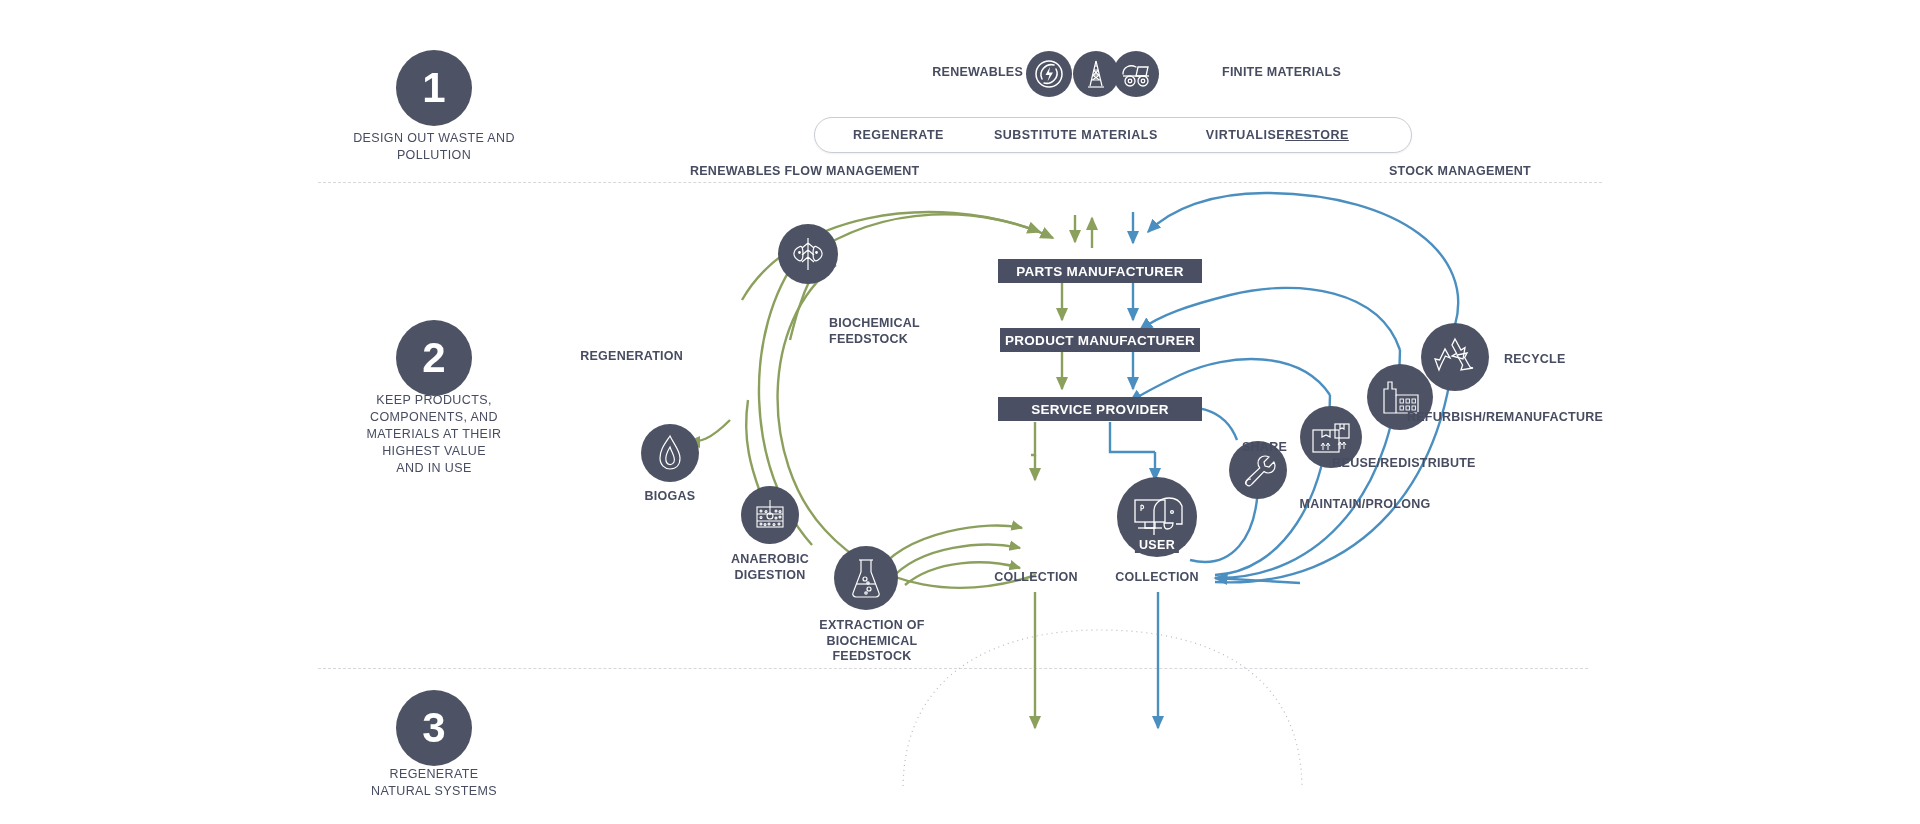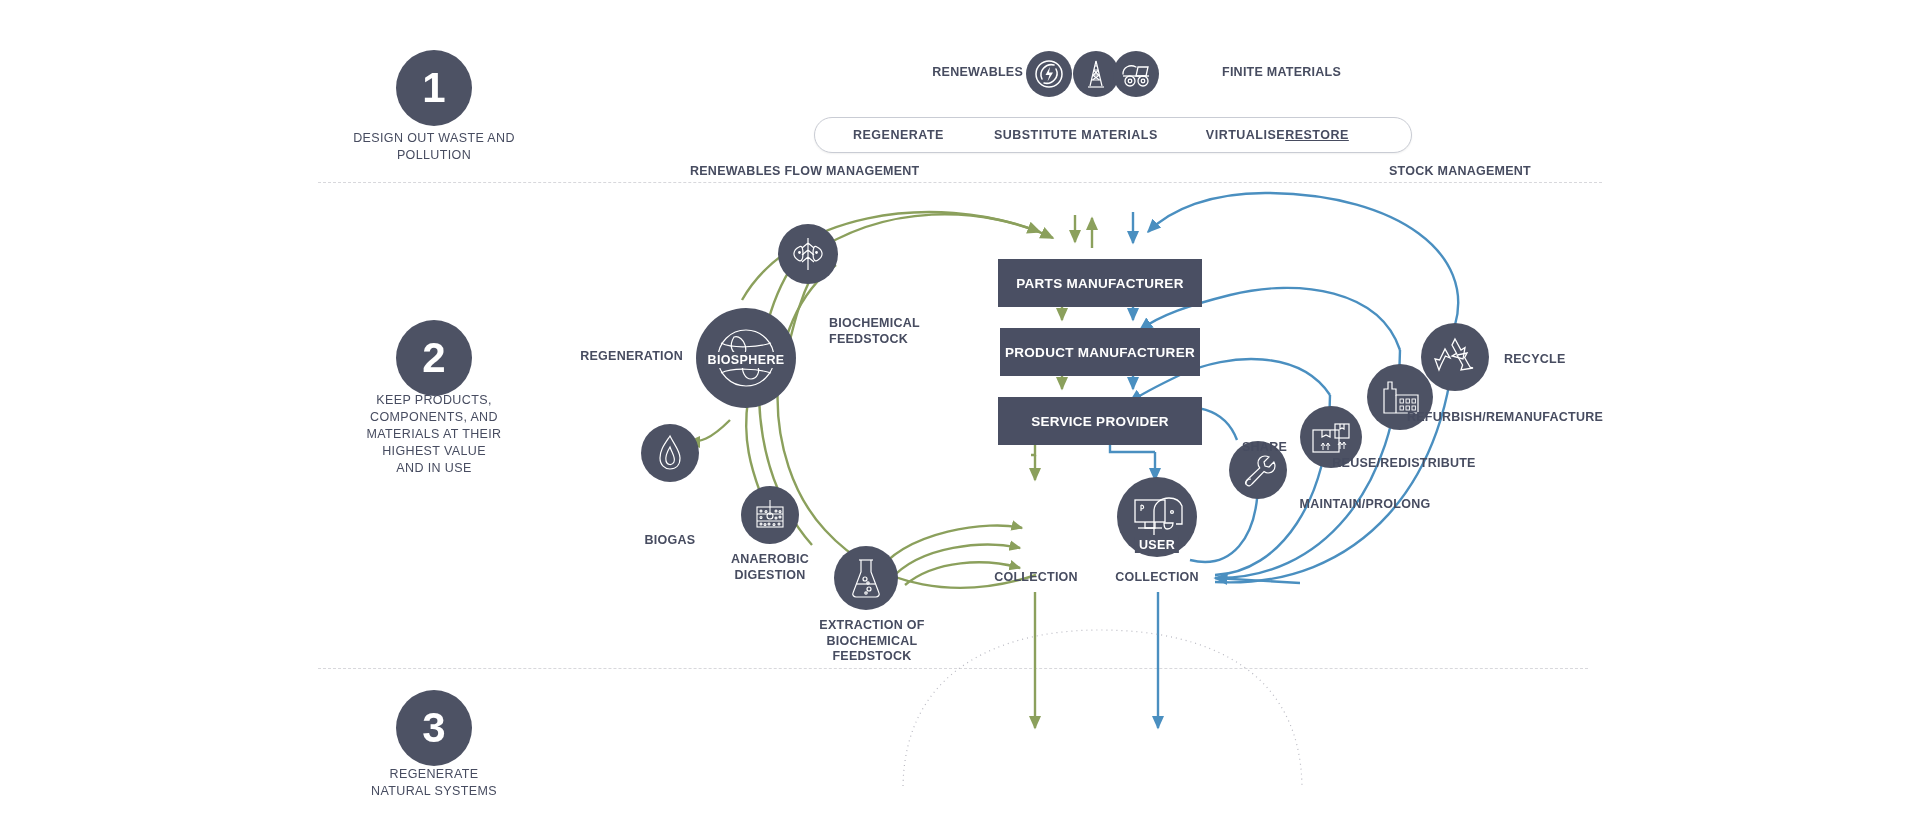--- a/index.html
+++ b/index.html
@@ -33,21 +33,21 @@
     display:flex;align-items:center;justify-content:center;}
   .node svg{display:block;}
   .node-tag{position:absolute;left:50%;transform:translateX(-50%);
     background:#4d5264;color:#fff;font-size:12.5px;font-weight:bold;letter-spacing:.03em;
     padding:1px 4px;white-space:nowrap;}
 
   
   .bar{position:absolute;background:#4a4f63;color:#fff;height:24px;
     display:flex;align-items:center;justify-content:center;
     font-size:13.5px;font-weight:bold;letter-spacing:.02em;white-space:nowrap;
-    transform:translateX(-50%);padding:12px 10px;}
+    transform:translateX(-50%);padding:0 10px;}
 
   .divider{position:absolute;height:0;border-top:1px dashed #d8d8dc;}
 </style>
 </head>
 <body>
 
 <div class="stage">
 
   <div class="divider" style="left:318px;top:182px;width:1284px;"></div>
   <div class="divider" style="left:318px;top:668px;width:1270px;"></div>
@@ -200,37 +200,28 @@
   <div class="node" style="left:808px;top:254px;width:60px;height:60px;">
     <svg width="42" height="42" viewBox="0 0 42 42" fill="none" stroke="#ffffff" stroke-width="1.2">
       <path d="M21 5 L21 37 M21 10 L15 15 M21 10 L27 15 M21 17 L15 22 M21 17 L27 22 M21 24 L15 29 M21 24 L27 29"></path>
       <path d="M12 14 C6 17, 5 23, 11 27 C14 29, 16 27, 16 21 C16 15, 15 12, 12 14 Z"></path>
       <circle cx="12.5" cy="19.5" r="0.8" fill="#fff"></circle>
       <path d="M30 14 C36 17, 37 23, 31 27 C28 29, 26 27, 26 21 C26 15, 27 12, 30 14 Z"></path>
       <circle cx="29.5" cy="19.5" r="0.8" fill="#fff"></circle>
     </svg>
   </div>
 
-  <div class="node" style="left:746px;top:358px;width:100px;height:100px;">
-    <svg width="74" height="74" viewBox="0 0 74 74" fill="none" stroke="#ffffff" stroke-width="1.2">
-      <circle cx="37" cy="37" r="28"></circle>
-      <path d="M12 22 C24 28, 50 26, 62 22 M12 52 C24 46, 50 48, 62 52"></path>
-      <path d="M25 16 C20 24, 22 32, 30 34 C36 36, 38 30, 36 24 C35 20, 30 14, 25 16 Z"></path>
-      <path d="M34 42 C32 50, 36 58, 42 58 C48 58, 52 50, 48 44 C44 38, 36 36, 34 42 Z"></path>
-    </svg>
-    <div class="node-tag" style="top:44px;">BIOSPHERE</div>
-  </div>
 
   <div class="node" style="left:670px;top:453px;width:58px;height:58px;">
     <svg width="34" height="40" viewBox="0 0 34 40" fill="none" stroke="#ffffff" stroke-width="1.2">
       <path d="M17 3 C11 12, 7 17, 7 25 C7 32, 12 36, 17 36 C23 36, 27 32, 27 25 C27 18, 22 13, 17 3 Z"></path>
       <path d="M17 14 C14 19, 12 23, 13 28 C14 32, 19 33, 21 29 C23 25, 19 20, 17 14 Z"></path>
     </svg>
   </div>
-  <div class="lbl ctr" style="left:670px;top:489px;font-size:12.5px;margin-top:44px;">BIOGAS</div>
+  <div class="lbl ctr" style="left:670px;top:489px;font-size:12.5px;">BIOGAS</div>
 
   <div class="node" style="left:770px;top:515px;width:58px;height:58px;">
     <svg width="40" height="40" viewBox="0 0 40 40" fill="none" stroke="#ffffff" stroke-width="1.1">
       <rect x="7" y="12" width="26" height="20"></rect>
       <path d="M7 19 H33 M7 26 H33"></path>
       <path d="M20 5 L20 20"></path>
       <circle cx="20" cy="21" r="3"></circle>
       <circle cx="11" cy="16" r="1"></circle>
         <circle cx="16" cy="16.5" r="1"></circle>
         <circle cx="26" cy="16" r="1"></circle>

